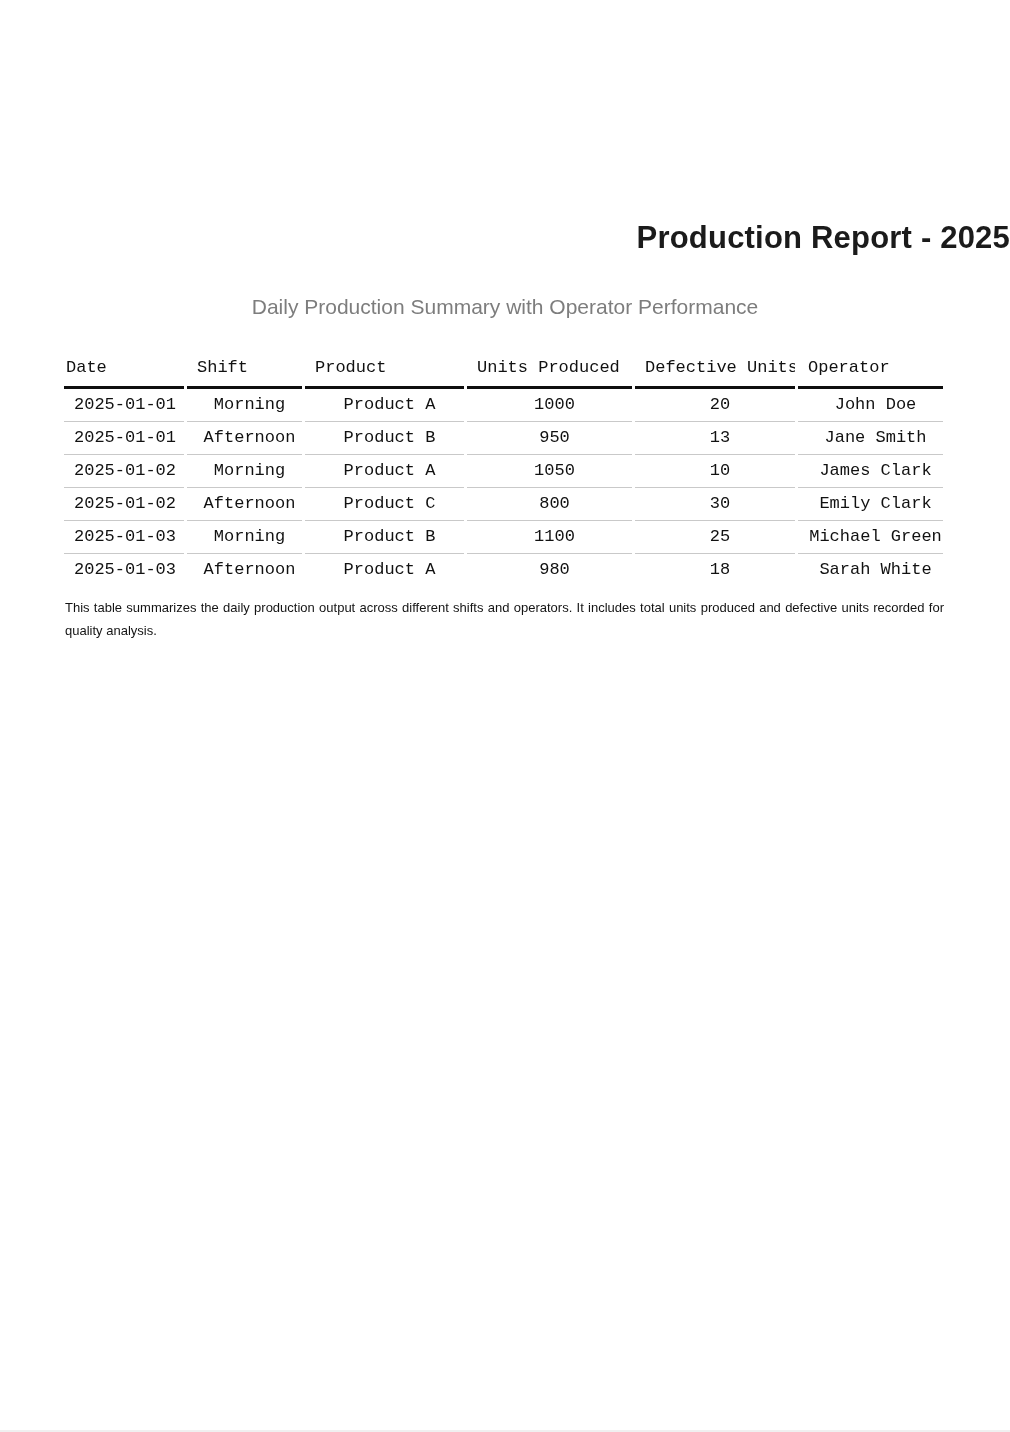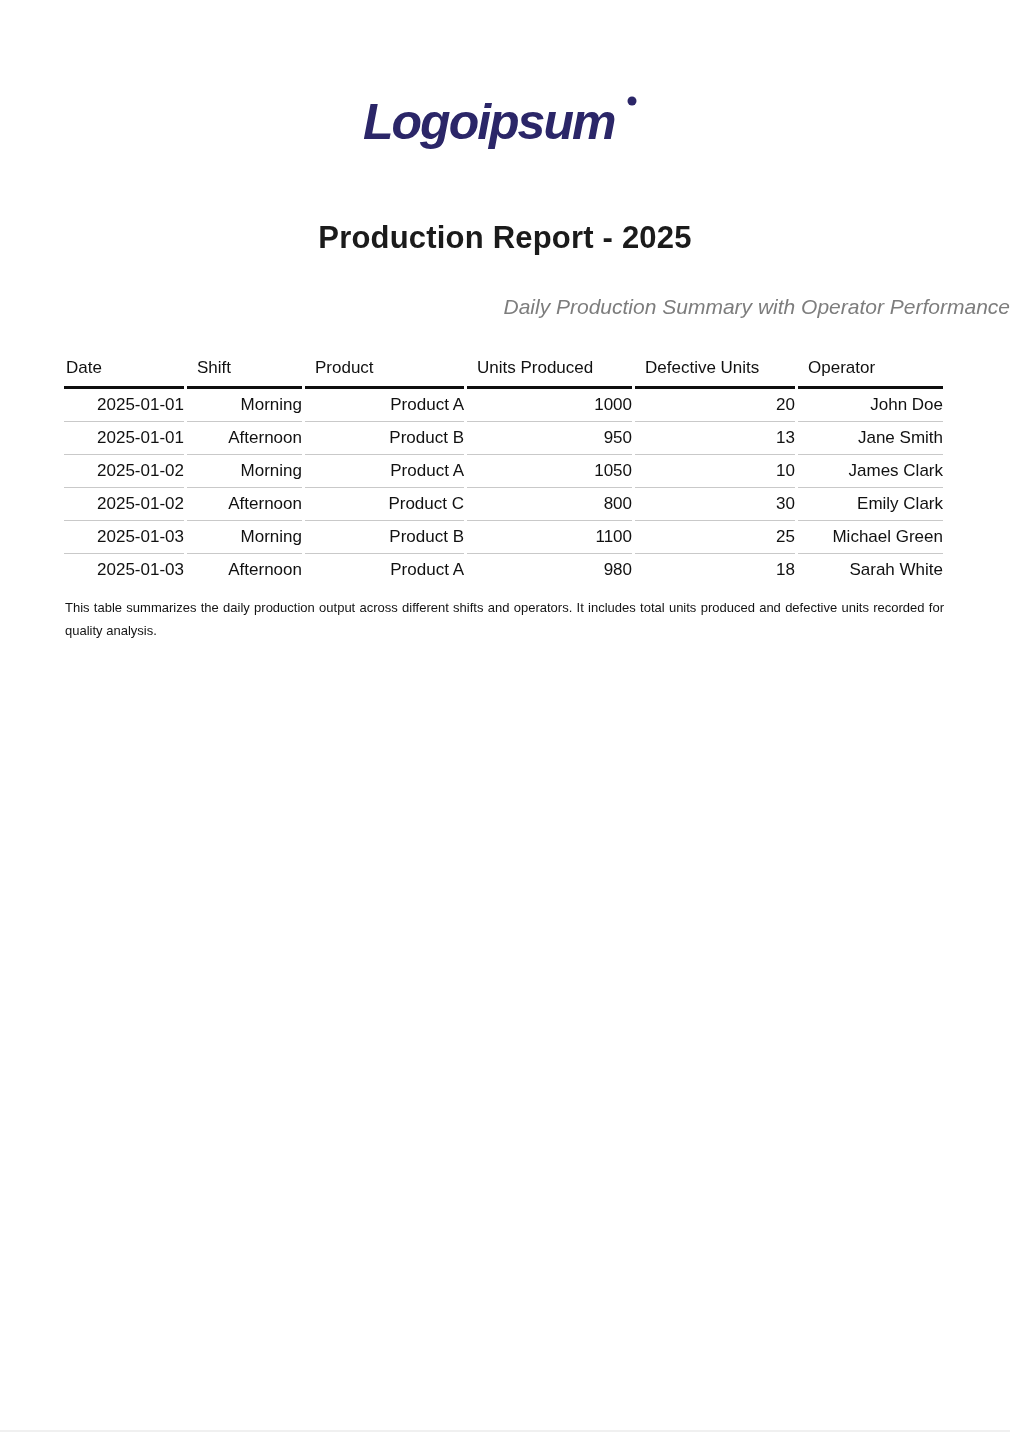--- a/index.html
+++ b/index.html
@@ -29,65 +29,65 @@
     text-align: center;
   }
 
   
   .report-title {
     position: absolute;
     top: 220px;
     left: 0;
     width: 100%;
     margin: 0;
-    text-align: center;
+    text-align: right;
     font-size: 31px;
     font-weight: bold;
     color: #1b1b1b;
     letter-spacing: 0.2px;
   }
   .report-subtitle {
     position: absolute;
     top: 295px;
     left: 0;
     width: 100%;
     margin: 0;
-    text-align: right;
+    text-align: center;
     font-size: 21px;
-    font-style: italic;
     font-weight: normal;
     color: #7d7d7d;
   }
 
   
   .table-wrap {
     position: absolute;
     top: 352px;
     left: 61px;
     width: 888px;
   }
   table.production {
     border-collapse: separate;
     border-spacing: 3px 0;
     table-layout: fixed;
     width: 885px;
     font-size: 17px;
     line-height: 21px;
     color: #111111;
+    font-family: Liberation Mono, monospace;
   }
   table.production th {
     text-align: left;
     font-weight: normal;
     padding: 5px 0 8px 10px;
     border-bottom: 3px solid #0e0e0e;
     white-space: nowrap;
     overflow: hidden;
   }
   table.production td {
-    text-align: right;
+    text-align: center;
     padding: 5px 0 6px 10px;
     border-bottom: 1.5px solid #c9c9c9;
     white-space: nowrap;
     overflow: hidden;
   }
   table.production th:first-child,
   table.production td:first-child { padding-left: 2px; }
   table.production tr:last-child td { border-bottom: none; }
 
   
@@ -112,26 +112,20 @@
     text-align: center;
     font-size: 15.5px;
     color: #8a8a8a;
   }
 </style>
 </head>
 <body>
 
 <div class="page">
 
-  <div class="logo-wrap">
-    <svg width="300" height="66" viewBox="0 0 300 66">
-      <text x="8" y="49" font-family="Liberation Sans, sans-serif" font-size="50" font-weight="bold" font-style="italic" letter-spacing="-2" fill="#2b2668">Logoipsum</text>
-      <circle cx="277" cy="11" r="4.5" fill="#2b2668"></circle>
-    </svg>
-  </div>
 
   <h1 class="report-title">Production Report - 2025</h1>
 
   <h2 class="report-subtitle">Daily Production Summary with Operator Performance</h2>
 
   <div class="table-wrap">
     <table class="production">
       <colgroup>
         <col style="width:120px">
           <col style="width:115px">

